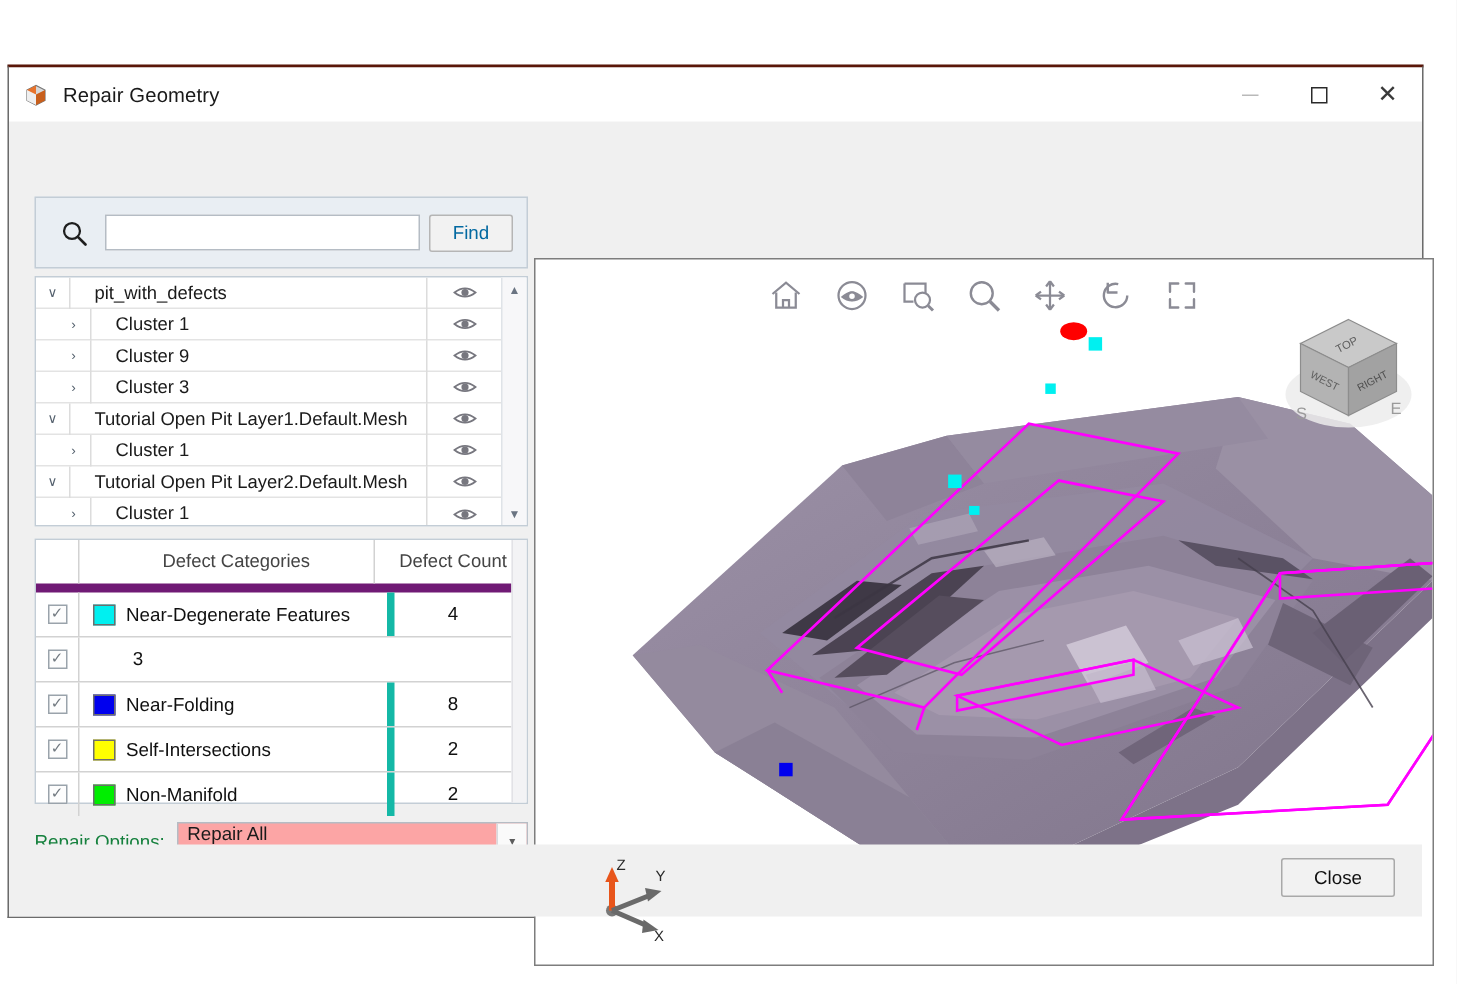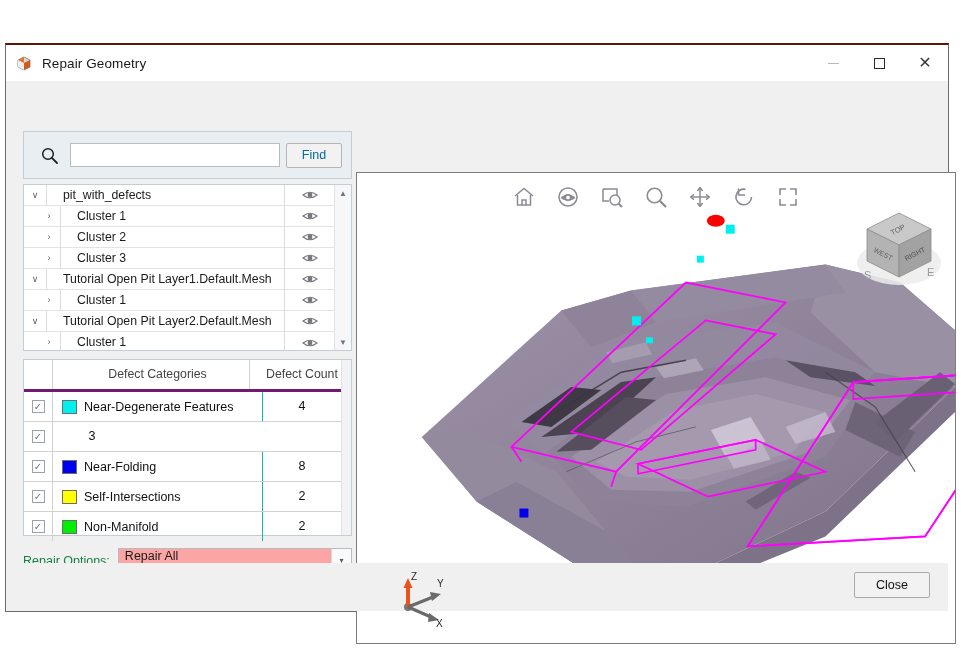--- a/index.html
+++ b/index.html
@@ -86,38 +86,38 @@
   }
   .sc-arrow{height:16px;width:16px;display:flex;align-items:center;justify-content:center;color:#6a7482;font-size:8px;}
 
   
   .tbl-wrap{
     margin-top:8px;height:177px;border:1px solid #c3cdd6;box-sizing:border-box;background:#fff;
     display:flex;
   }
   .tbl{flex:1 1 auto;}
   .tbl-head{
-    height:29px;display:flex;border-bottom:3px solid #701a75;
+    height:29px;display:flex;border-bottom:6px solid #701a75;
     font-size:12.3px;color:#444;gap:13px;
   }
   .th-chk{width:28px;flex:0 0 auto;height:29px;border-right:1px solid #d2d2d2;}
   .th-cat{flex:1 1 auto;text-align:center;height:29px;line-height:29px;border-right:1px solid #d2d2d2;}
   .th-cnt{width:78px;flex:0 0 auto;text-align:center;height:29px;line-height:29px;}
   .tbl-row{
     height:29px;display:flex;align-items:center;border-bottom:1px solid #d2d2d2;
     font-size:12.5px;color:#101010;
   }
   .tbl-row:last-child{border-bottom:none;}
   .td-chk{width:28px;flex:0 0 auto;height:29px;display:flex;align-items:center;justify-content:center;border-right:1px solid #d2d2d2;}
   .chk{
     width:13px;height:13px;border:1px solid #9aa3ab;background:#fdfdfd;box-sizing:border-box;
     display:flex;align-items:center;justify-content:center;
     font-size:10px;color:#70787f;line-height:1;font-family:"DejaVu Sans",sans-serif;
   }
-  .td-cat{flex:1 1 auto;height:29px;display:flex;align-items:center;padding-left:9px;border-right:1px solid #14b8a6;}
+  .td-cat{flex:1 1 auto;height:29px;display:flex;align-items:center;padding-left:9px;border-right:5px solid #14b8a6;}
   .swatch{width:15px;height:14px;border:1px solid #6d6d6d;box-sizing:border-box;margin-right:7px;flex:0 0 auto;}
   .td-cnt{width:78px;flex:0 0 auto;text-align:center;height:29px;line-height:29px;}
   .tbl-scroll{width:9px;flex:0 0 auto;background:#f3f3f5;border-left:1px solid #e2e2e6;}
 
   
   .repair-row{margin-top:12px;display:flex;align-items:center;}
   .repair-label{font-size:12.5px;color:#15803d;margin-right:8px;}
   .combo{
     flex:1 1 auto;height:25px;background:#fca5a5;border:1px solid #b5bcc4;box-sizing:border-box;
     display:flex;align-items:flex-start;
@@ -224,21 +224,21 @@
               <div class="tw-eye">
                 <svg width="16" height="12" viewBox="0 0 16 12">
                   <path d="M1 6 Q8 0.5 15 6 Q8 11.5 1 6 Z" fill="none" stroke="#77777f" stroke-width="1.2"></path>
                   <circle cx="8" cy="6" r="2.4" fill="#77777f"></circle>
                 </svg>
               </div>
             </div>
             <div class="tree-row">
               <div class="tw-spacer"></div>
               <div class="tw-arrow">›</div>
-              <div class="tw-label">Cluster 2</div>
+              <div class="tw-label">Cluster 9</div>
               <div class="tw-eye">
                 <svg width="16" height="12" viewBox="0 0 16 12">
                   <path d="M1 6 Q8 0.5 15 6 Q8 11.5 1 6 Z" fill="none" stroke="#77777f" stroke-width="1.2"></path>
                   <circle cx="8" cy="6" r="2.4" fill="#77777f"></circle>
                 </svg>
               </div>
             </div>
             <div class="tree-row">
               <div class="tw-spacer"></div>
               <div class="tw-arrow">›</div>

